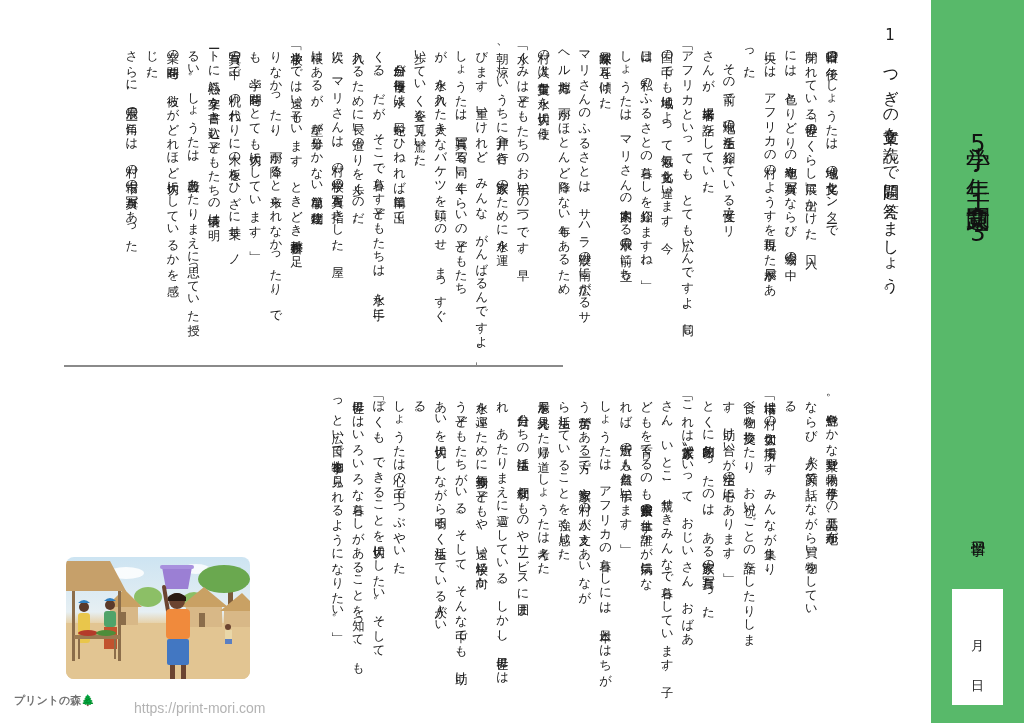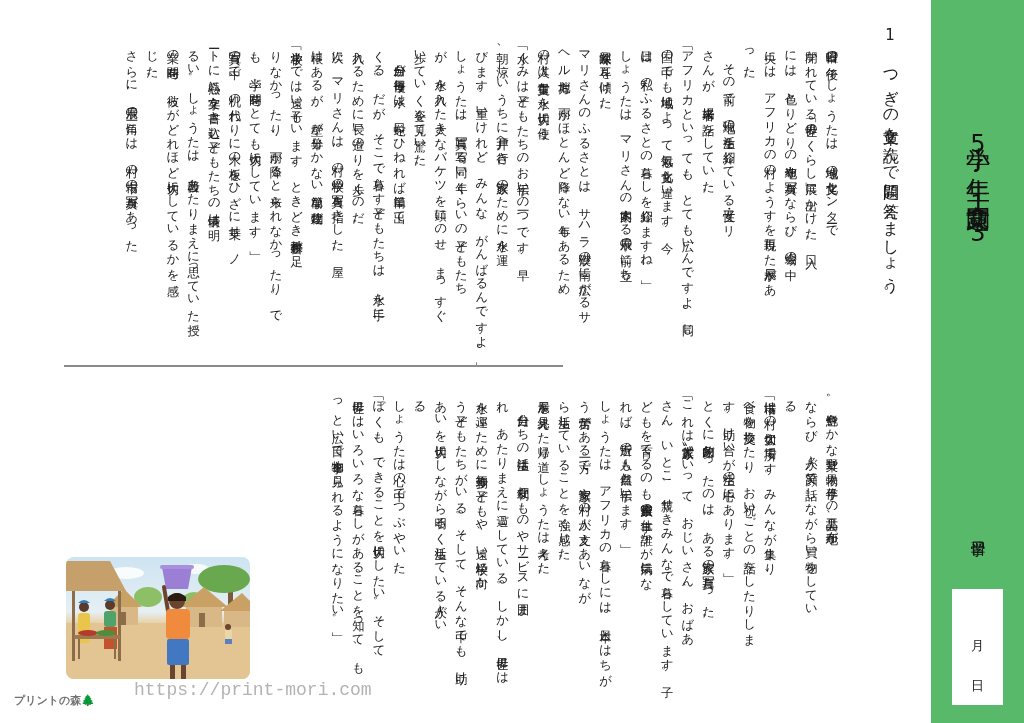--- a/index.html
+++ b/index.html
@@ -64,22 +64,22 @@
     .illustration {
       position: absolute; left: 66px; top: 557px; width: 184px; height: 122px;
       border-radius: 8px; overflow: hidden;
       background: linear-gradient(#cde4f2 0%, #e6eff3 45%, #e7cfa3 55%, #dfc08c 100%);
     }
 
     .footer-brand {
       position: absolute; left: 14px; top: 693px; font-size: 11px; color: #737373; font-weight: bold;
     }
     .footer-url {
-      position: absolute; left: 134px; top: 680px; font-size: 18px; color: #b3b3b3;
-      font-family: Liberation Mono, monospace;
+      position: absolute; left: 134px; top: 700px; font-size: 14px; color: #b3b3b3;
+      font-family: Liberation Sans, sans-serif;
     }
   </style>
 </head>
 <body>
 
 <div class="sidebar">
   <div class="sidebar-title">
     <span>小学5年生　文章問題13</span>
   </div>
   <div class="study-label">学習日</div>

